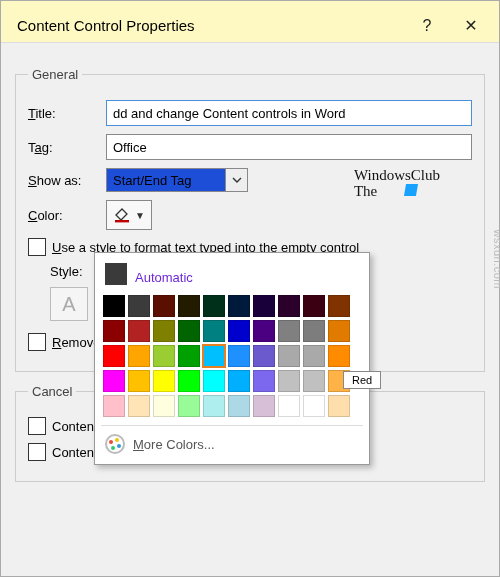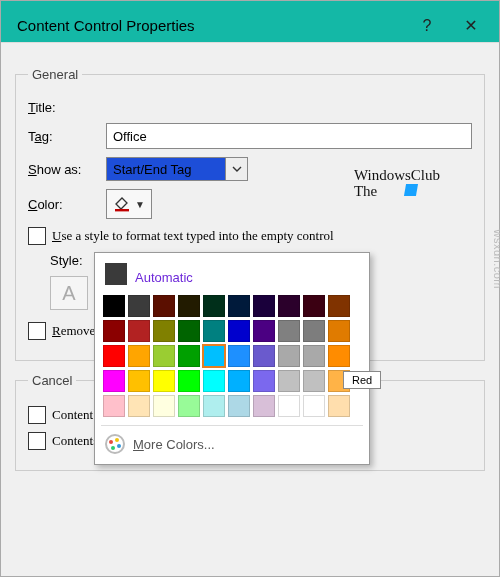--- a/index.html
+++ b/index.html
@@ -14,21 +14,21 @@
       position: relative;
       overflow: hidden;
     }
     .dialog {
       width: 500px;
       height: 577px;
       background: #f0f0f0;
       border: 1px solid #aaa;
     }
     .titlebar {
-      background: #14b8a6;
+      background: #fef9c3;
       height: 42px;
       display: flex;
       align-items: center;
       padding: 8px 6px 0 16px;
       border-bottom: 1px solid #ddd;
     }
     .titlebar-title {
       flex: 1;
       font-size: 15px;
       color: #000;
@@ -104,21 +104,20 @@
     .color-btn .bucket {
       width: 18px; height: 18px;
       position: relative;
     }
     .color-btn .caret2 { font-size: 10px; color:#333; }
     .chk-row {
       display: flex;
       align-items: center;
       margin: 8px 0;
       gap: 6px;
-      font-family: Liberation Serif, serif;
     }
     .chk {
       width: 18px; height: 18px;
       border: 1px solid #333;
       background: #fff;
     }
     .disabled { color: #888; }
     .style-btn {
       border: 1px solid #bbb;
       background: #f5f5f5;
@@ -229,20 +228,21 @@
     <div class="titlebar-btn">✕</div>
   </div>
 
   <div class="content">
 
     <fieldset>
       <legend>General</legend>
 
       <div class="row">
         <label class="fld"><span class="underline-access">T</span>itle:</label>
+        <input class="txt" type="text" value="dd and change Content controls in Word" style="">
       </div>
 
       <div class="row">
         <label class="fld">T<span class="underline-access">a</span>g:</label>
         <input class="txt plain" type="text" value="Office" style="">
       </div>
 
       <div class="row">
         <label class="fld"><span class="underline-access">S</span>how as:</label>
         <div class="combo">

